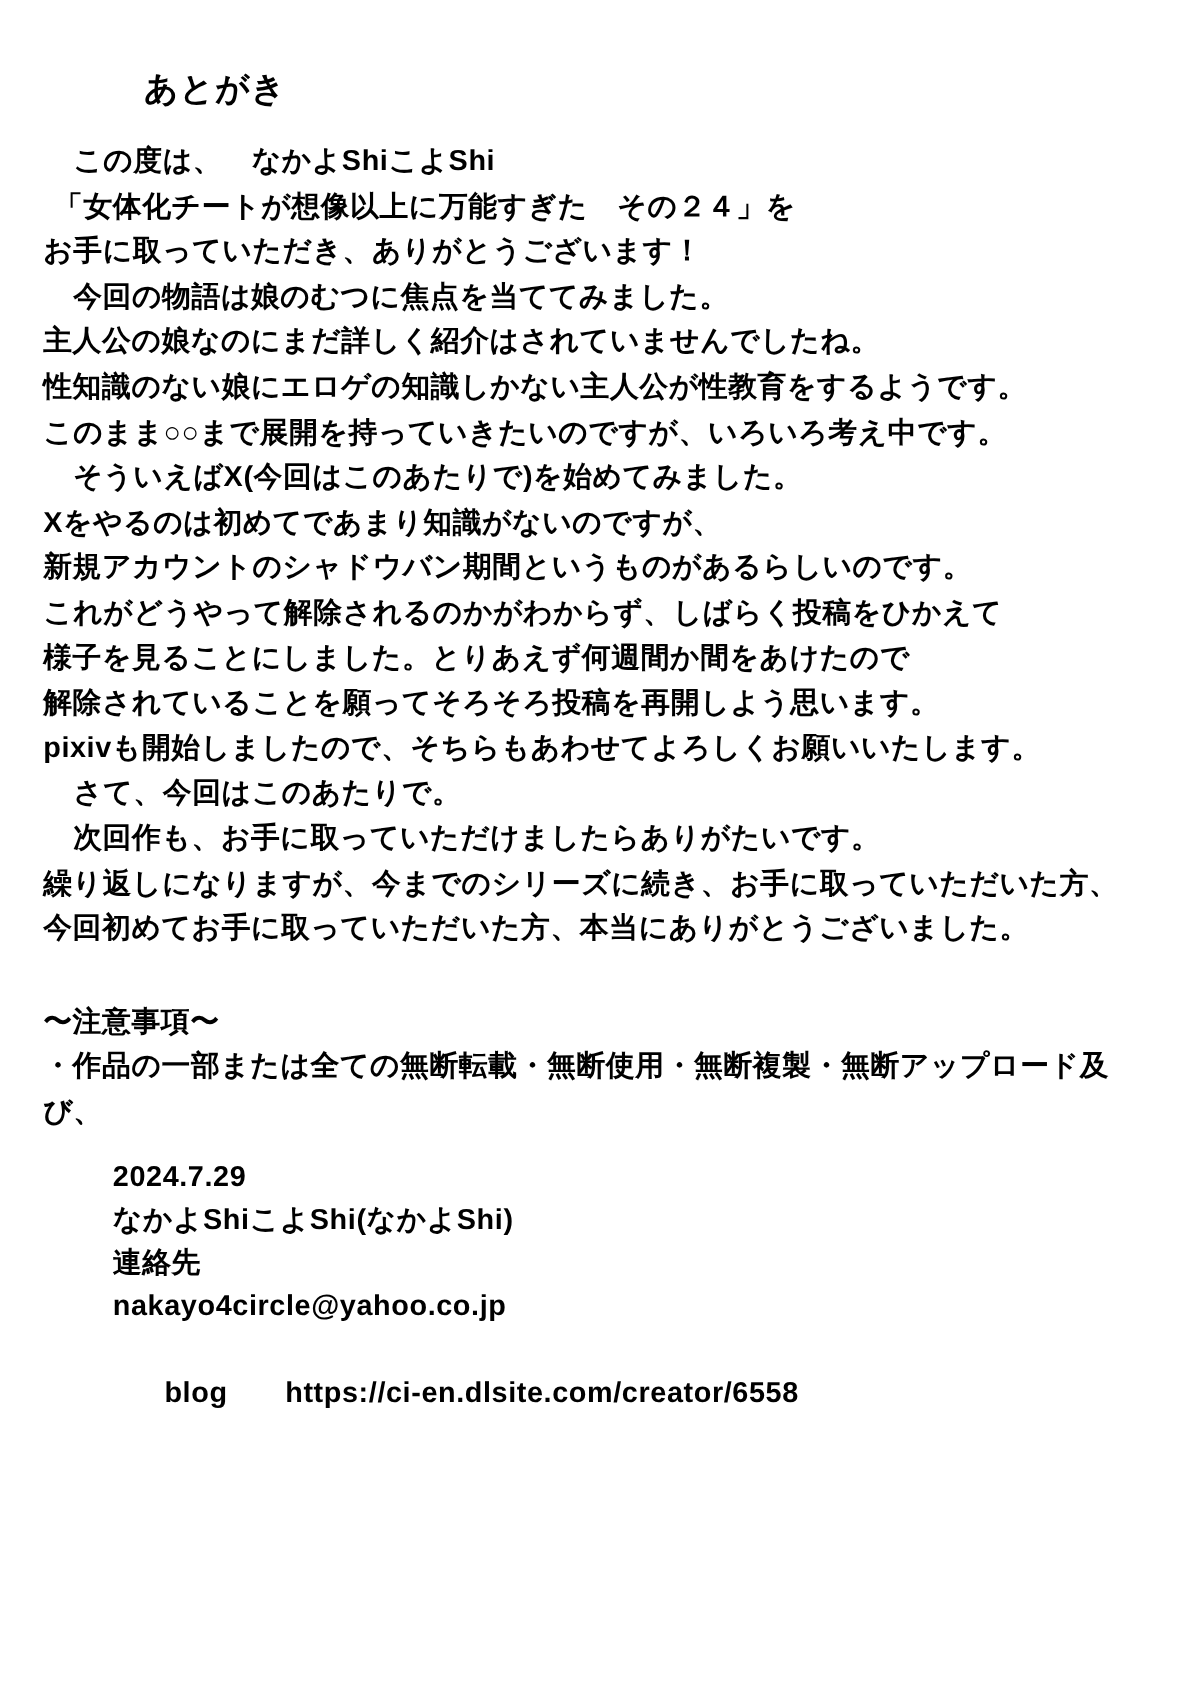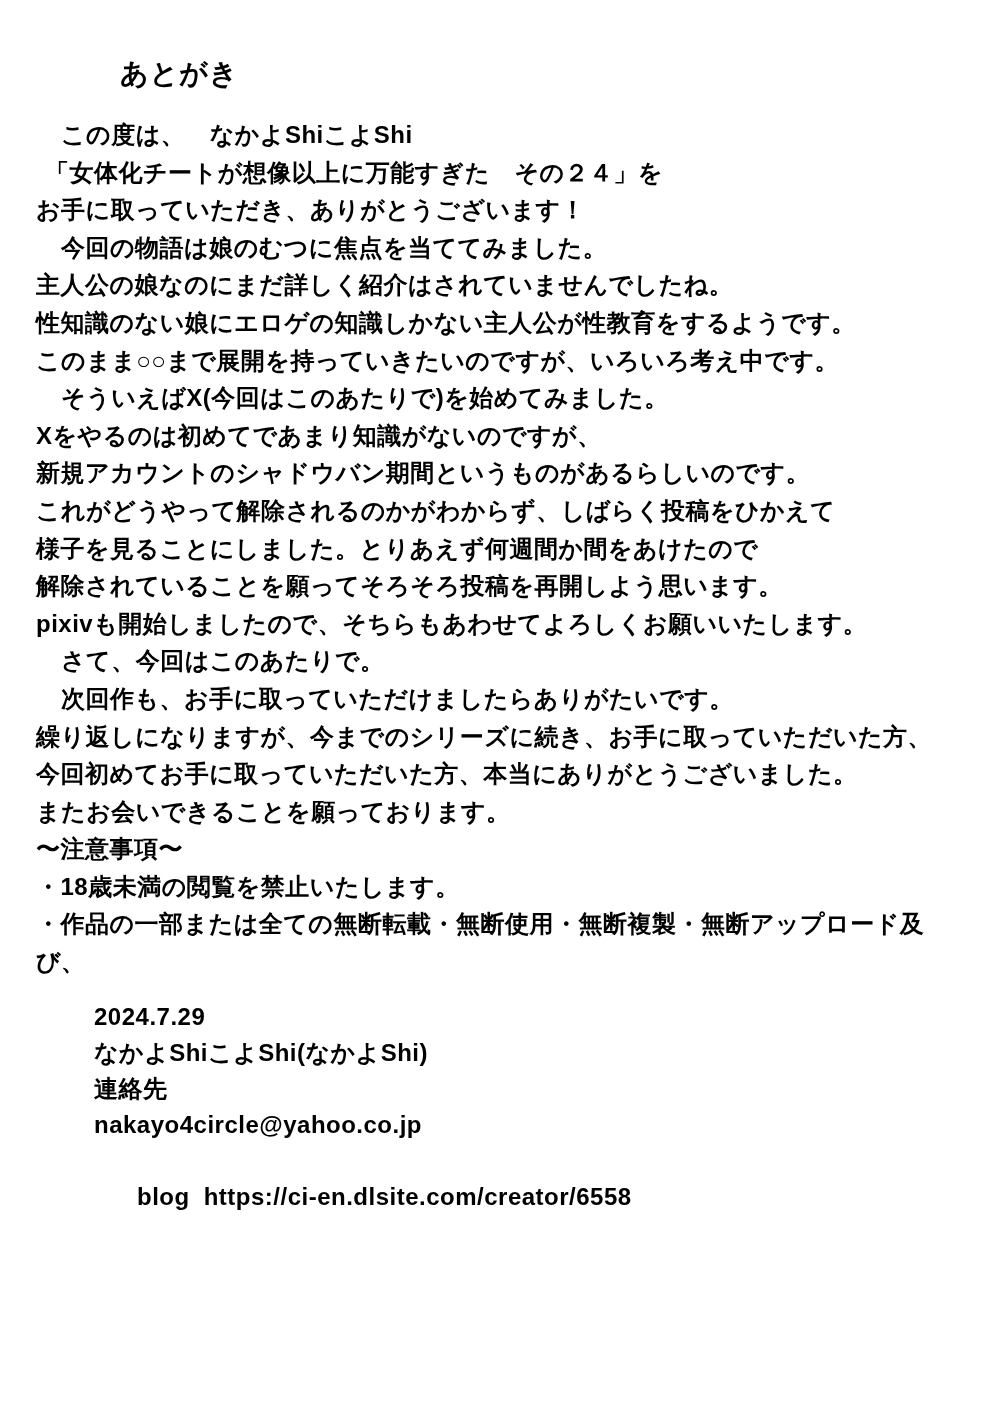--- a/index.html
+++ b/index.html
@@ -38,30 +38,31 @@
   }
   .line {
     margin: 0;
     white-space: pre-wrap;
     letter-spacing: 0.5px;
   }
   .indent { padding-left: 25px; }
   .indent-sm { padding-left: 9px; }
   .signature { padding-left: 480px; }
   .notice {
+    margin-top: 40px;
     font-size: 24px;
     line-height: 37.6px;
   }
   .colophon {
     margin-top: 18px;
     margin-left: 58px;
     font-size: 24px;
     line-height: 36px;
   }
-  .link-line .link-label { display: inline-block; margin-right: 14px; }
+  .link-line .link-label { display: inline-block; margin-right: 48px; }
 </style>
 </head>
 <body>
 
 <div class="page">
 
   <h1 class="title">あとがき</h1>
 
   <div class="afterword-body">
     <p class="line indent">この度は、　なかよShiこよShi</p>
@@ -75,26 +76,24 @@
     <p class="line">Xをやるのは初めてであまり知識がないのですが、</p>
     <p class="line">新規アカウントのシャドウバン期間というものがあるらしいのです。</p>
     <p class="line">これがどうやって解除されるのかがわからず、しばらく投稿をひかえて</p>
     <p class="line">様子を見ることにしました。とりあえず何週間か間をあけたので</p>
     <p class="line">解除されていることを願ってそろそろ投稿を再開しよう思います。</p>
     <p class="line">pixivも開始しましたので、そちらもあわせてよろしくお願いいたします。</p>
     <p class="line indent">さて、今回はこのあたりで。</p>
     <p class="line indent">次回作も、お手に取っていただけましたらありがたいです。</p>
     <p class="line">繰り返しになりますが、今までのシリーズに続き、お手に取っていただいた方、</p>
     <p class="line">今回初めてお手に取っていただいた方、本当にありがとうございました。</p>
-    <p class="line">またお会いできることを願っております。</p>
   </div>
 
   <div class="notice">
     <p class="line">〜注意事項〜</p>
-    <p class="line">・18歳未満の閲覧を禁止いたします。</p>
     <p class="line">・作品の一部または全ての無断転載・無断使用・無断複製・無断アップロード及び、</p>
   </div>
 
   <div class="colophon">
     <p class="line">2024.7.29</p>
     <p class="line">なかよShiこよShi(なかよShi)</p>
     <p class="line">連絡先</p>
     <p class="line">nakayo4circle@yahoo.co.jp</p>
     <p class="line link-line">
       <span class="link-label">blog</span><span class="link-url">https://ci-en.dlsite.com/creator/6558</span>

